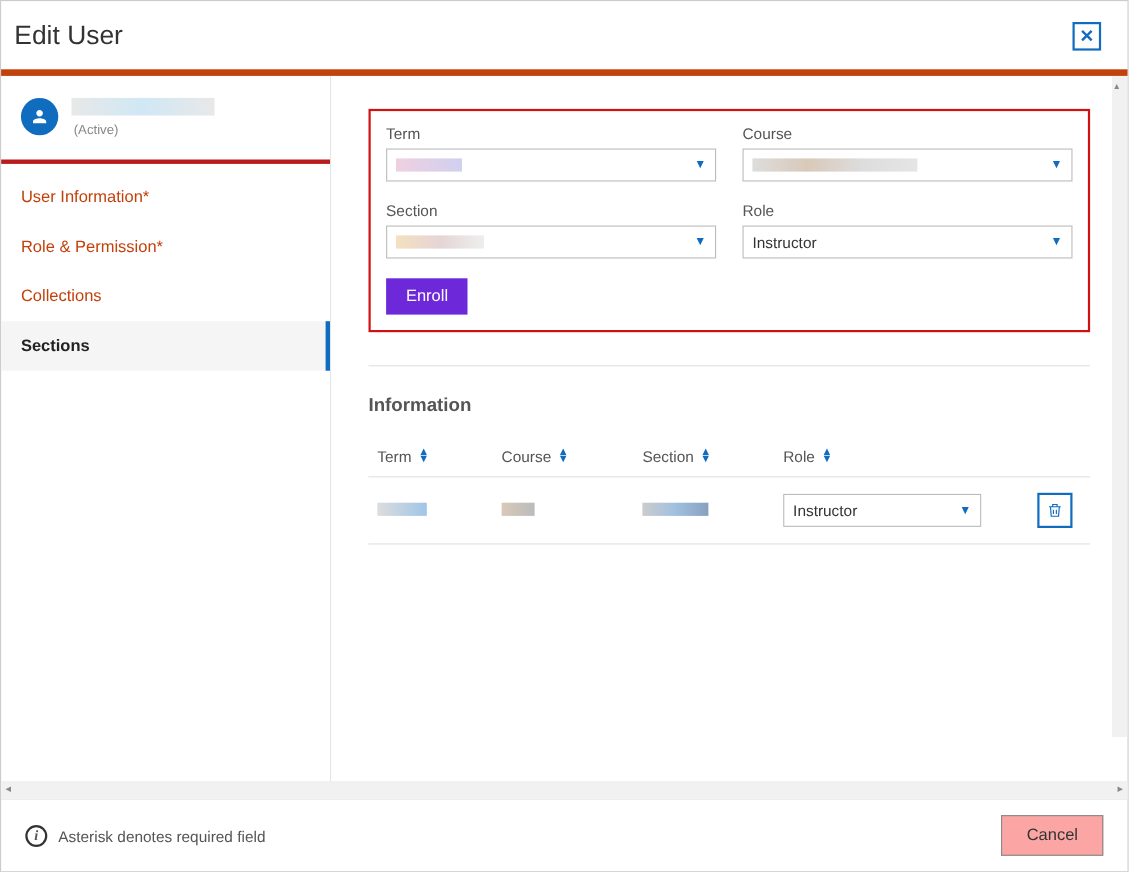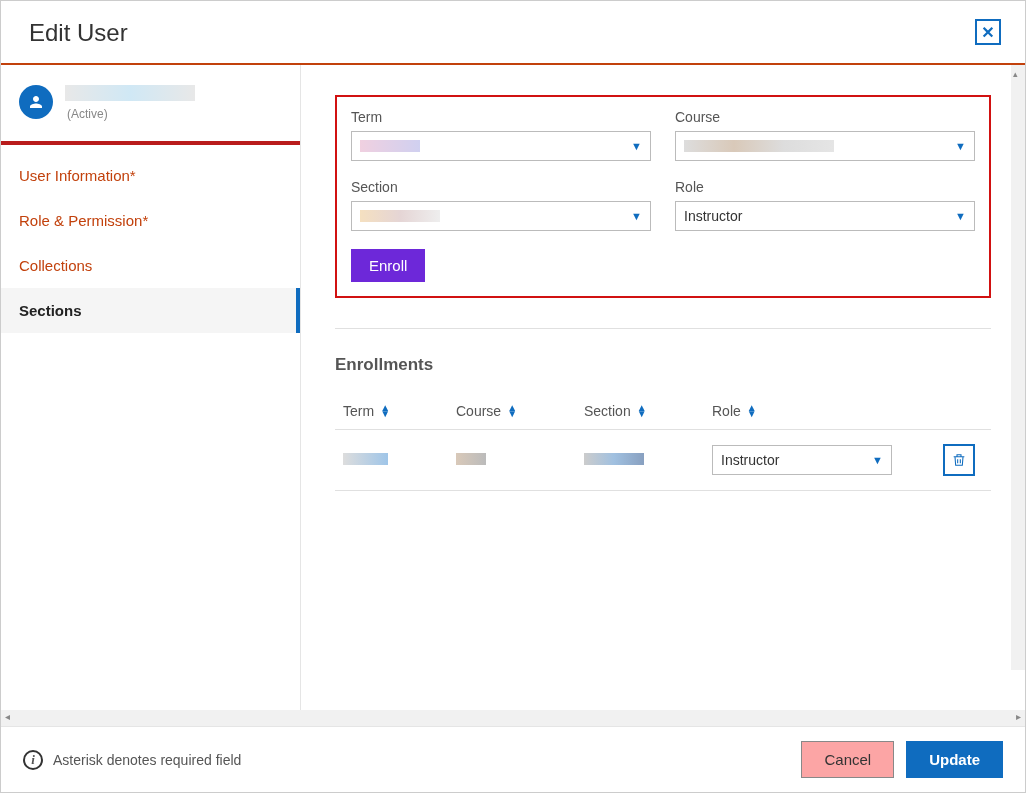--- a/index.html
+++ b/index.html
@@ -11,24 +11,25 @@
   }
   .modal {
     width: 1026px;
     height: 793px;
     border: 1px solid #ccc;
     display: flex;
     flex-direction: column;
     position: relative;
   }
   .modal-header {
-    padding: 18px 24px 16px 28px;
+    padding: 18px 24px 16px 12px;
     display: flex;
     justify-content: space-between;
-    border-bottom: 2px solid #c2410c;
+    align-items: center;
+    border-bottom: 6px solid #c2410c;
   }
   .modal-title {
     font-size: 24px;
     font-weight: 400;
     color: #333;
   }
   .close-btn {
     width: 26px;
     height: 26px;
     border: 2px solid #0f6cbf;
@@ -365,21 +366,21 @@
               <span>Instructor</span>
               <span class="caret">▼</span>
             </div>
           </div>
         </div>
         <button class="enroll-btn"><span>Enroll</span></button>
       </div>
 
       <div class="divider"></div>
 
-      <div class="section-title">Enrollments</div>
+      <div class="section-title">Information</div>
 
       <div class="enroll-table">
         <div class="th-row">
           <div class="th col-term">
             <span>Term</span>
             <span class="sort-icon">
                 <span>▲</span>
                 <span>▼</span>
               </span>
           </div>
@@ -432,17 +433,16 @@
 
   <div class="h-scroll"></div>
 
   <div class="modal-footer">
     <div class="footer-left">
       <span class="info-icon">i</span>
       <span>Asterisk denotes required field</span>
     </div>
     <div class="footer-right">
       <button class="btn btn-cancel"><span>Cancel</span></button>
-      <button class="btn btn-update"><span>Update</span></button>
     </div>
   </div>
 
 </div>
 
 </body></html>

